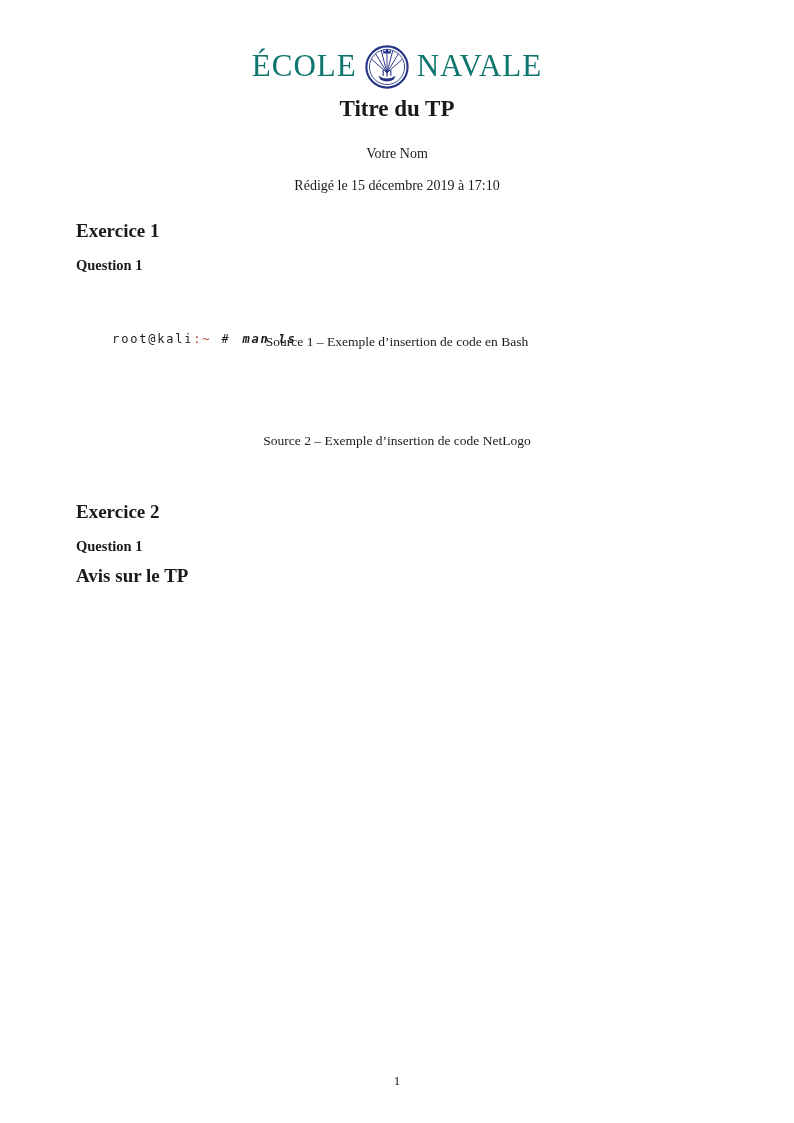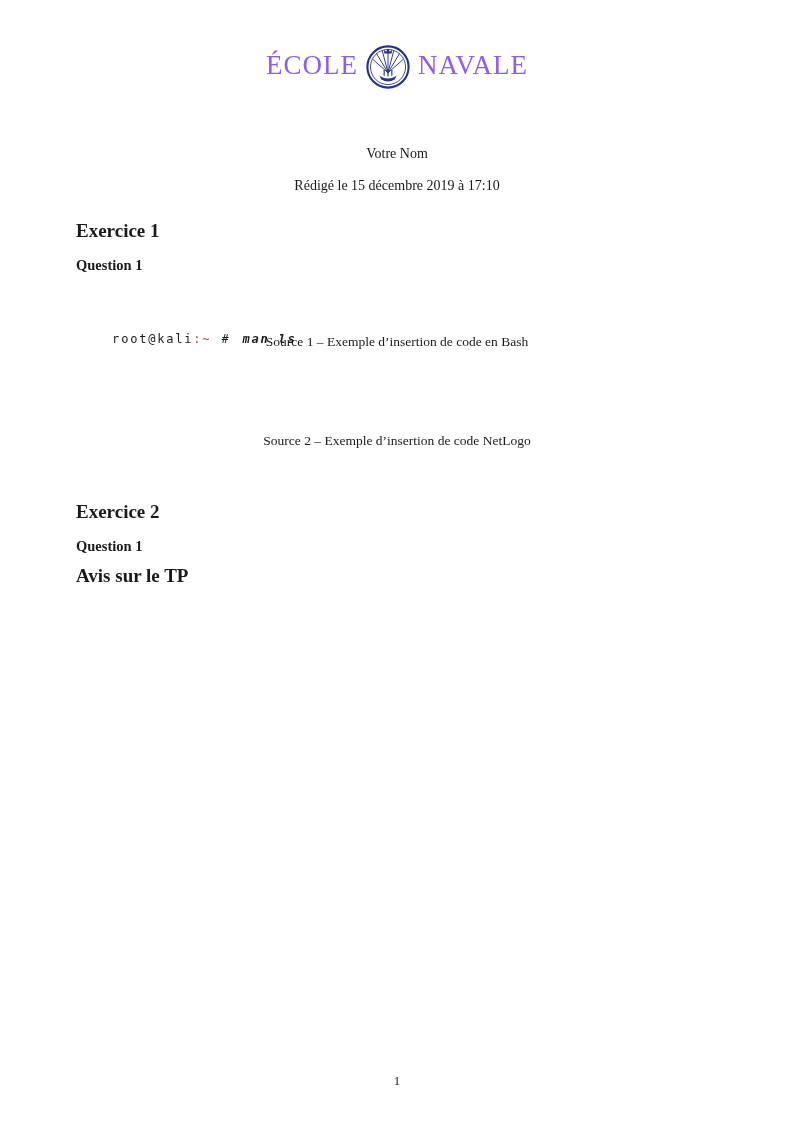--- a/index.html
+++ b/index.html
@@ -23,23 +23,23 @@
     top: 42px;
     left: 0;
     width: 100%;
     height: 50px;
     display: flex;
     align-items: center;
     justify-content: center;
     gap: 7px;
   }
   .school-name {
-    font-size: 27px;
+    font-size: 31px;
     letter-spacing: 1px;
-    color: #8b5cf6;
+    color: #0f766e;
     line-height: 1;
     padding-bottom: 4px;
   }
   .emblem {
     width: 46px;
     height: 46px;
     flex: 0 0 auto;
   }
 
   
@@ -149,20 +149,21 @@
         <path d="M20 10 L20 6 L22 8 L24 5 L26 8 L28 6 L28 10 Z" fill="#263287" stroke="none"></path>
 
         <path d="M15 33 Q24 39 33 33 L31 37 Q24 41 17 37 Z" fill="#263287" stroke="none"></path>
 
         <path d="M20 33 L20 27 M24 34 L24 26 M28 33 L28 27" stroke-width="1.2"></path>
       </g>
     </svg>
     <span class="school-name">NAVALE</span>
   </div>
 
+  <h1 class="doc-title">Titre du TP</h1>
   <div class="doc-author">Votre Nom</div>
   <div class="doc-date">Rédigé le 15 décembre 2019 à 17:10</div>
 
   <h2 class="h-section h-exercice1">Exercice 1</h2>
   <h3 class="h-sub h-question1">Question 1</h3>
 
   <div class="codeblock code-bash">
     <span>root@kali</span><span class="tk-red">:~</span><span class="tk-italic gap">#</span><span class="tk-italic cmd">man ls</span>
   </div>
   <div class="caption caption-1">Source 1 – Exemple d’insertion de code en Bash</div>

